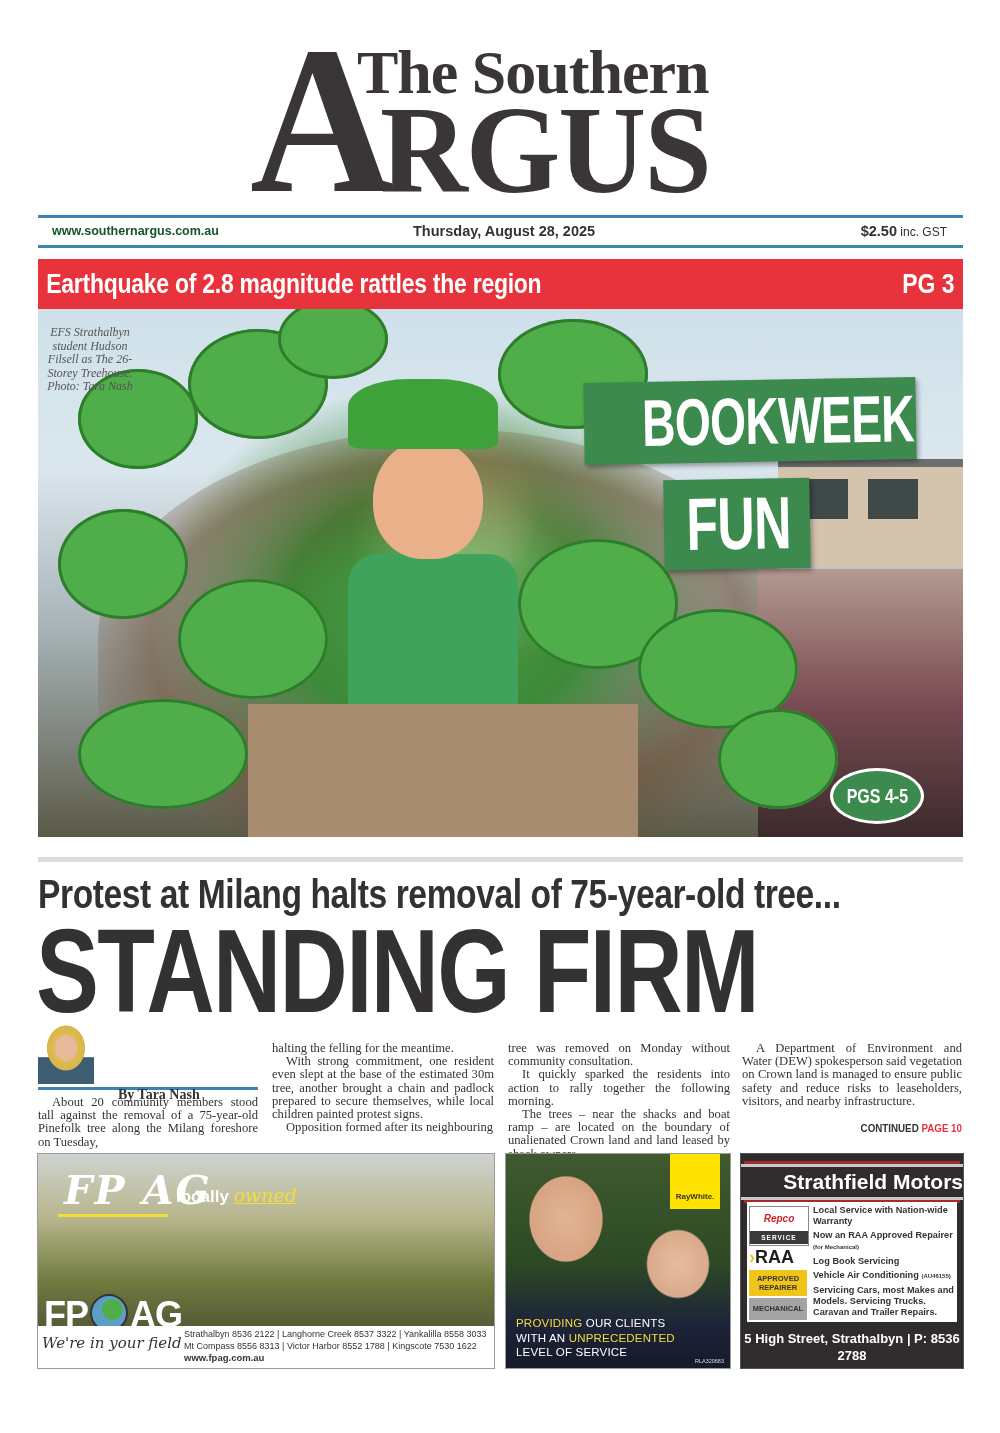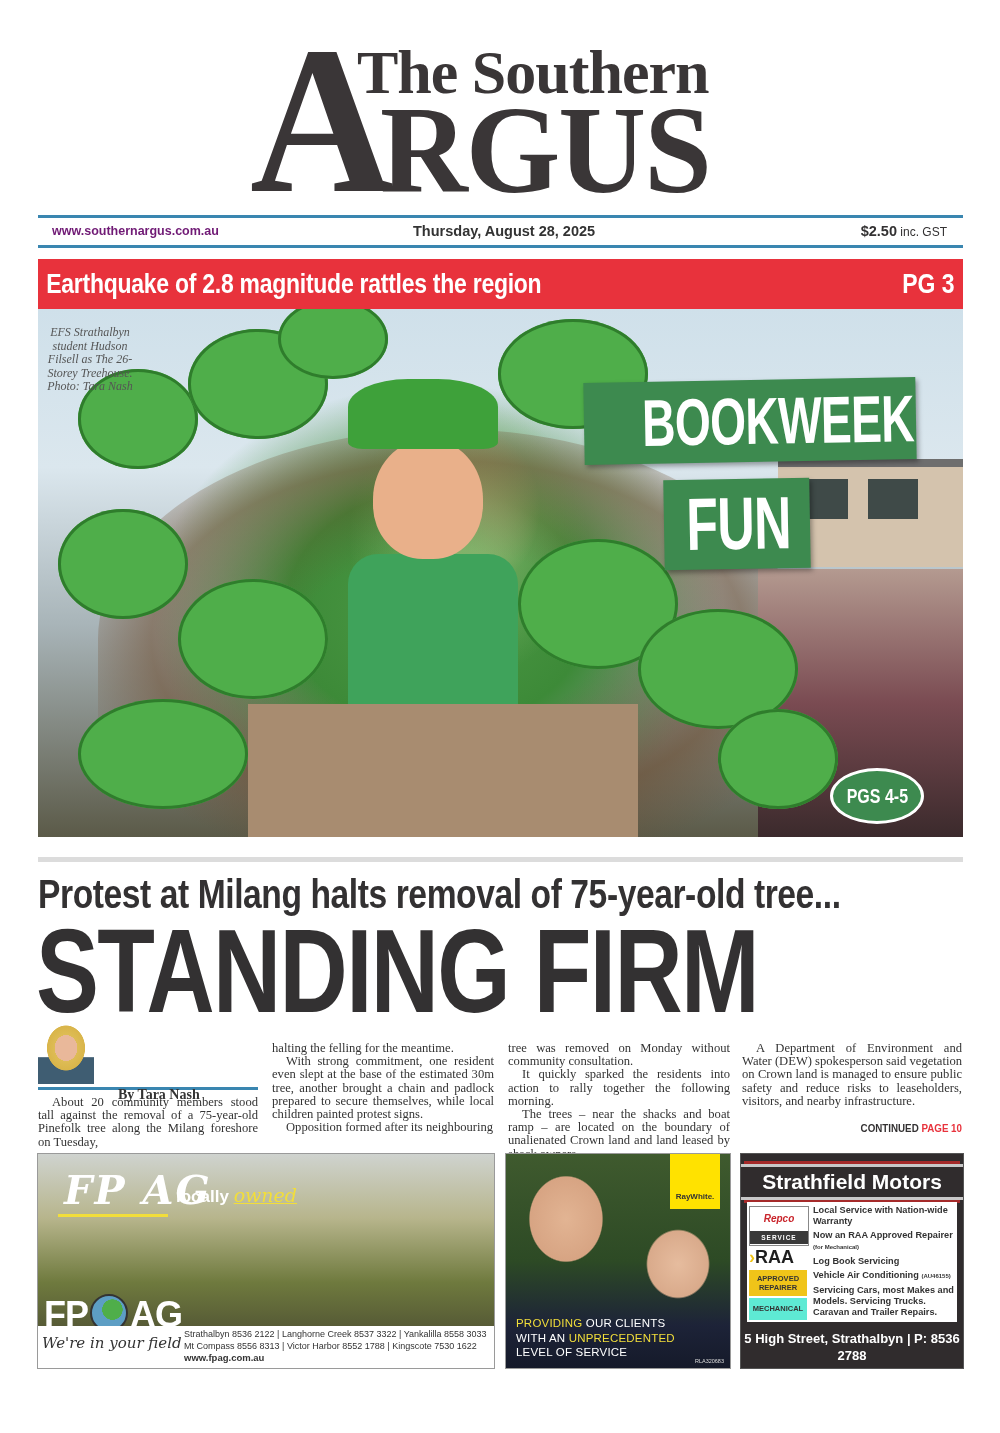--- a/index.html
+++ b/index.html
@@ -7,21 +7,21 @@
   .abs { position: absolute; }
 
   
   .masthead { left: 0; top: 0; width: 1000px; height: 210px; }
   .logo-A { left: 250px; top: 30px; font-family: "Liberation Serif", serif; font-weight: bold; font-size: 210px; line-height: 180px; color: #3a3637; transform: scaleX(0.95); transform-origin: left top; letter-spacing: -4px; }
   .logo-the { left: 357px; top: 40px; font-family: "Liberation Serif", serif; font-weight: bold; font-size: 62px; line-height: 64px; color: #3a3637; letter-spacing: -1px; }
   .logo-rgus { left: 380px; top: 95px; font-family: "Liberation Serif", serif; font-weight: bold; font-size: 124px; line-height: 112px; color: #3a3637; letter-spacing: -2px; transform: scaleX(0.98); transform-origin: left top; }
 
   .rule-blue { left: 38px; width: 925px; height: 3px; background: #3a86b0; }
   .infobar { left: 38px; top: 218px; width: 925px; height: 26px; display: flex; align-items: center; justify-content: space-between; font-size: 13px; }
-  .infobar .url { font-weight: bold; font-size: 12.5px; padding-left: 14px; color: #701a75; }
+  .infobar .url { font-weight: bold; font-size: 12.5px; padding-left: 14px; color: #14532d; }
   .infobar .date { font-weight: bold; font-size: 14.5px; color: #333; position: absolute; left: 375px; }
   .infobar .price { padding-right: 16px; font-size: 12px; }
   .infobar .price b { font-size: 14.5px; }
 
   
   .red-banner { left: 38px; top: 259px; width: 925px; height: 50px; background: #e8323c; color: #fff; display: flex; align-items: center; justify-content: space-between; }
   .red-banner .headline { font-family: "Liberation Sans", sans-serif; font-weight: bold; font-size: 28px; padding-left: 10px; transform: scaleX(0.82); transform-origin: left center; white-space: nowrap; letter-spacing: -0.3px; }
   .red-banner .pg { font-weight: bold; font-size: 28px; padding-right: 10px; transform: scaleX(0.82); transform-origin: right center; }
 
   
@@ -83,29 +83,29 @@
   .ad-fpag .contacts { position: absolute; left: 146px; top: 3px; font-size: 9px; line-height: 11.5px; color: #333; }
   .ad-fpag .contacts b { font-size: 9.5px; }
 
   .ad-raywhite { left: 505px; top: 1153px; width: 224px; height: 214px; background: radial-gradient(ellipse 60px 70px at 60px 65px, #e2b493 0%, #d7a483 60%, rgba(0,0,0,0) 62%), radial-gradient(ellipse 55px 60px at 172px 110px, #e6bc9e 0%, #d9aa8b 55%, rgba(0,0,0,0) 58%), linear-gradient(180deg, #3f5a2e 0%, #2d4a25 50%, #1d2338 80%, #151a2a 100%); }
   .ad-raywhite .rw-logo { position: absolute; right: 10px; top: 0; width: 50px; height: 55px; background: #ffe200; display: flex; align-items: flex-end; justify-content: center; padding-bottom: 8px; box-sizing: border-box; font-weight: bold; font-size: 8px; color: #333; }
   .ad-raywhite .rw-text { position: absolute; left: 10px; top: 162px; font-size: 11.5px; line-height: 14.5px; color: #fff; letter-spacing: 0.2px; }
   .ad-raywhite .rw-text .y { color: #f2de3a; }
   .ad-raywhite .rw-code { position: absolute; right: 6px; bottom: 4px; font-size: 5.5px; color: #ddd; }
 
   .ad-strathfield { left: 740px; top: 1153px; width: 222px; height: 214px; background: #302c2d; border: 1px solid #555; }
-  .ad-strathfield .title { position: absolute; left: 0; top: 10px; width: 222px; height: 30px; border-top: 3px solid #c8c8c8; border-bottom: 3px solid #c8c8c8; box-shadow: 0 -6px 0 -3px #a52a2a, 0 6px 0 -3px #a52a2a; color: #fff; font-weight: bold; font-size: 21px; line-height: 30px; text-align: center; }
+  .ad-strathfield .title { position: absolute; left: 0; top: 10px; width: 222px; height: 30px; border-top: 3px solid #c8c8c8; border-bottom: 3px solid #c8c8c8; box-shadow: 0 -6px 0 -3px #a52a2a, 0 6px 0 -3px #a52a2a; color: #fff; font-weight: bold; font-size: 21px; line-height: 30px; text-align: right; }
   .ad-strathfield .panel { position: absolute; left: 6px; top: 48px; width: 210px; height: 120px; background: #fff; }
   .ad-strathfield .repco { position: absolute; left: 2px; top: 4px; width: 58px; height: 38px; border: 1px solid #888; background: #fff; }
   .ad-strathfield .repco .top { height: 24px; color: #c9242b; font-weight: bold; font-style: italic; font-size: 10px; text-align: center; line-height: 24px; }
   .ad-strathfield .repco .bot { height: 13px; background: #3a3a3a; color: #fff; font-size: 6.5px; font-weight: bold; letter-spacing: 1px; text-align: center; line-height: 13px; }
   .ad-strathfield .raa { position: absolute; left: 2px; top: 46px; width: 58px; font-weight: bold; font-size: 18px; color: #1e1e1e; line-height: 18px; }
   .ad-strathfield .raa .chev { color: #f0c419; }
   .ad-strathfield .approved { position: absolute; left: 2px; top: 68px; width: 58px; height: 26px; background: #f0c419; font-weight: bold; font-size: 7.5px; line-height: 9px; text-align: center; padding-top: 4px; box-sizing: border-box; color: #333; }
-  .ad-strathfield .mech { position: absolute; left: 2px; top: 96px; width: 58px; height: 22px; background: #5eead4; font-weight: bold; font-size: 7.5px; line-height: 22px; text-align: center; color: #333; }
+  .ad-strathfield .mech { position: absolute; left: 2px; top: 96px; width: 58px; height: 22px; background: #a3a3a3; font-weight: bold; font-size: 7.5px; line-height: 22px; text-align: center; color: #333; }
   .ad-strathfield .svc { position: absolute; left: 66px; top: 3px; width: 142px; font-weight: bold; font-size: 9.2px; line-height: 11px; color: #333; }
   .ad-strathfield .svc div { margin-bottom: 3px; }
   .ad-strathfield .svc small { font-size: 6px; }
   .ad-strathfield .addr { position: absolute; left: 0; top: 176px; width: 222px; text-align: center; color: #fff; font-weight: bold; font-size: 13px; line-height: 17px; }
 </style>
 </head>
 <body>
 
 <div class="abs masthead">
   <div class="abs logo-A">A</div>

